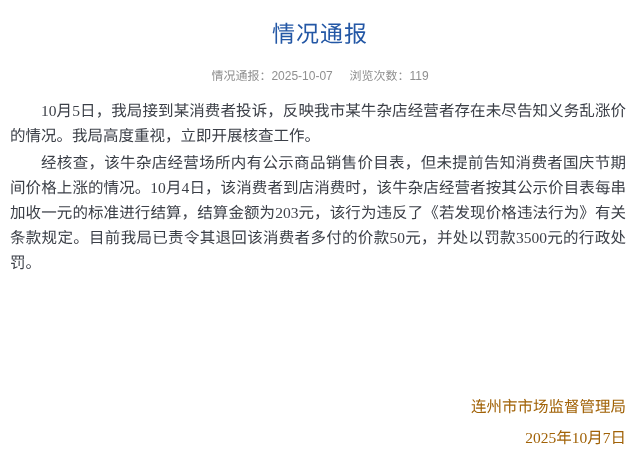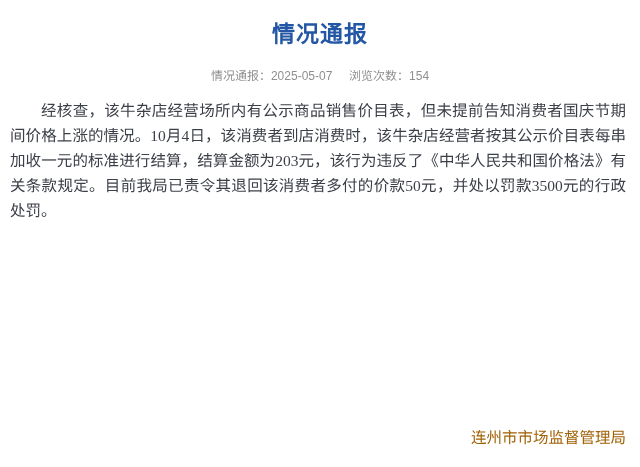--- a/index.html
+++ b/index.html
@@ -13,21 +13,21 @@
     height: 467px;
     background: #ffffff;
     overflow: hidden;
     box-sizing: border-box;
     font-family: "Liberation Serif", "DejaVu Serif", serif;
   }
   .doc-title {
     margin-top: 15px;
     text-align: center;
     font-family: "Liberation Sans", "DejaVu Sans", sans-serif;
-    font-weight: bold;
+    font-weight: normal;
     font-size: 23px;
     letter-spacing: 1px;
     color: #2357a5;
   }
   .doc-meta {
     margin-top: 17px;
     text-align: center;
     font-family: "Liberation Sans", "DejaVu Sans", sans-serif;
     font-size: 12px;
     color: #8f8f8f;
@@ -62,29 +62,31 @@
 </style>
 </head>
 <body>
 
 <div class="page">
 
   <h1 class="doc-title">情况通报</h1>
 
   <div class="doc-meta">
     <span class="meta-group">
-      <span>情况通报：</span><span>2025-05-07</span>
+      <span>情况通报：</span><span>2025-10-07</span>
     </span>
     <span class="meta-gap"></span>
     <span class="meta-group">
-      <span>浏览次数：</span><span>154</span>
+      <span>浏览次数：</span><span>119</span>
     </span>
   </div>
 
   <div class="doc-body">
-    <p>经核查，该牛杂店经营场所内有公示商品销售价目表，但未提前告知消费者国庆节期间价格上涨的情况。10月4日，该消费者到店消费时，该牛杂店经营者按其公示价目表每串加收一元的标准进行结算，结算金额为203元，该行为违反了《中华人民共和国价格法》有关条款规定。目前我局已责令其退回该消费者多付的价款50元，并处以罚款3500元的行政处罚。</p>
+    <p>10月5日，我局接到某消费者投诉，反映我市某牛杂店经营者存在未尽告知义务乱涨价的情况。我局高度重视，立即开展核查工作。</p>
+    <p>经核查，该牛杂店经营场所内有公示商品销售价目表，但未提前告知消费者国庆节期间价格上涨的情况。10月4日，该消费者到店消费时，该牛杂店经营者按其公示价目表每串加收一元的标准进行结算，结算金额为203元，该行为违反了《若发现价格违法行为》有关条款规定。目前我局已责令其退回该消费者多付的价款50元，并处以罚款3500元的行政处罚。</p>
   </div>
 
   <div class="doc-signature">
     <div>连州市市场监督管理局</div>
+    <div>2025年10月7日</div>
   </div>
 
 </div>
 
 </body></html>

